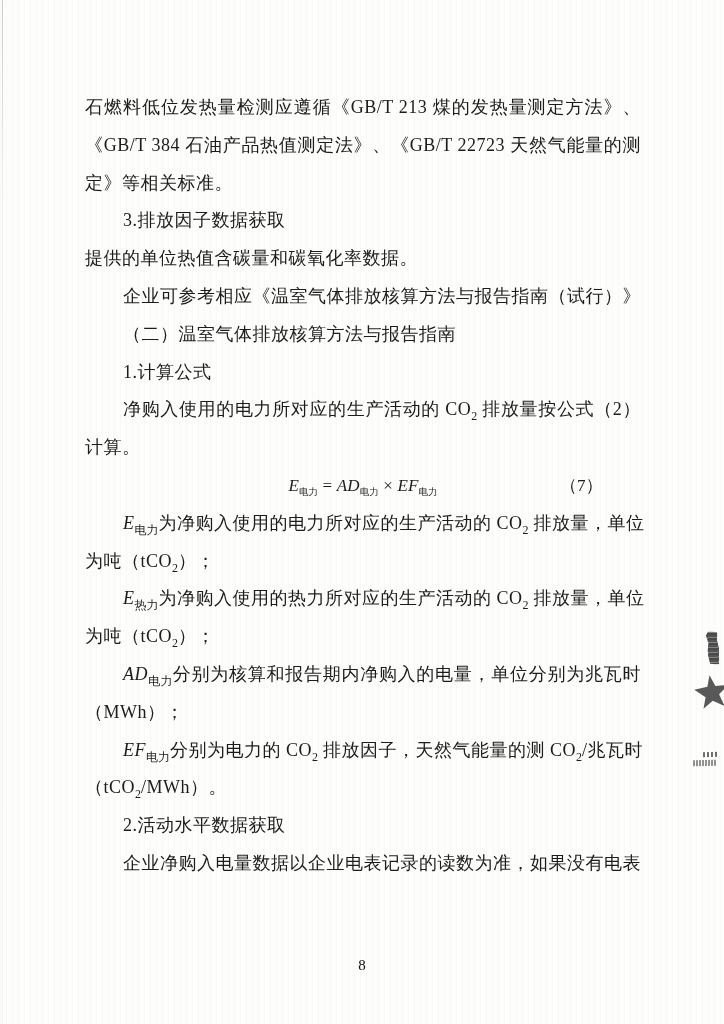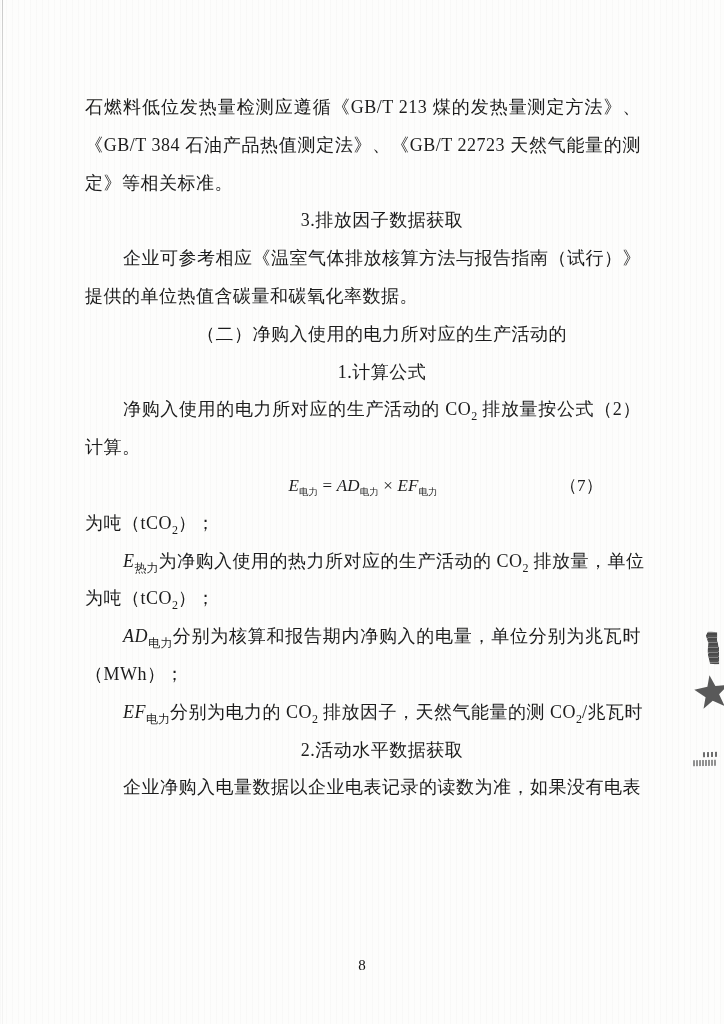--- a/index.html
+++ b/index.html
@@ -16,21 +16,21 @@
     position:absolute;left:2px;top:0;width:1px;height:100%;
     background:linear-gradient(to bottom, rgba(0,0,0,0.20), rgba(0,0,0,0.05) 20%, rgba(0,0,0,0.04) 100%);
   }
 
   
   .doc{
     position:absolute;left:85px;top:89px;width:556px;
     font-size:18px;letter-spacing:.5px;line-height:37.8px;
   }
   .doc-line{height:37.8px;white-space:nowrap;text-align:left;}
-  .doc-line.indent{padding-left:38px;text-align:center;}
+  .doc-line.indent{padding-left:38px;}
   .doc-line.justify{text-align:justify;text-align-last:justify;}
   .seg{font-style:normal;}
   .seg-var{font-style:italic;}
   sub.seg-sub{font-size:12px;letter-spacing:0;line-height:0;}
 
   
   .doc-line.formula{
     position:relative;text-align:right;text-align-last:center;
     font-size:17px;letter-spacing:.2px;white-space:nowrap;
   }
@@ -68,33 +68,35 @@
 </head>
 <body>
 
 <div class="scan-edge"></div>
 
 <div class="doc" id="doc-lines">
     <div class="doc-line justify"><span class="seg">石燃料低位发热量检测应遵循《GB/T 213 煤的发热量测定方法》、</span></div>
     <div class="doc-line justify"><span class="seg">《GB/T 384 石油产品热值测定法》、《GB/T 22723 天然气能量的测</span></div>
     <div class="doc-line"><span class="seg">定》等相关标准。</span></div>
     <div class="doc-line indent"><span class="seg">3.排放因子数据获取</span></div>
+    <div class="doc-line"><span class="seg">提供的单位热值含碳量和碳氧化率数据。</span></div>
     <div class="doc-line indent justify"><span class="seg">企业可参考相应《温室气体排放核算方法与报告指南（试行）》</span></div>
-    <div class="doc-line"><span class="seg">提供的单位热值含碳量和碳氧化率数据。</span></div>
-    <div class="doc-line indent"><span class="seg">（二）净购入使用的电力所对应的生产活动的</span></div>
+    <div class="doc-line indent"><span class="seg">（二）温室气体排放核算方法与报告指南</span></div>
     <div class="doc-line indent"><span class="seg">1.计算公式</span></div>
     <div class="doc-line indent justify"><span class="seg">净购入使用的电力所对应的生产活动的 CO</span><sub class="seg-sub">2</sub><span class="seg"> 排放量按公式（2）</span></div>
     <div class="doc-line"><span class="seg">计算。</span></div>
     <div class="doc-line formula"><span class="seg-var">E</span><sub class="seg-sub">电力</sub><span class="seg-op"> = </span><span class="seg-var">AD</span><sub class="seg-sub">电力</sub><span class="seg-op"> × </span><span class="seg-var">EF</span><sub class="seg-sub">电力</sub><span class="eq-no">（7）</span></div>
+    <div class="doc-line indent justify"><span class="seg-var">E</span><sub class="seg-sub">电力</sub><span class="seg">为净购入使用的电力所对应的生产活动的 CO</span><sub class="seg-sub">2</sub><span class="seg"> 排放量，单位</span></div>
     <div class="doc-line"><span class="seg">为吨（tCO</span><sub class="seg-sub">2</sub><span class="seg">）；</span></div>
     <div class="doc-line indent justify"><span class="seg-var">E</span><sub class="seg-sub">热力</sub><span class="seg">为净购入使用的热力所对应的生产活动的 CO</span><sub class="seg-sub">2</sub><span class="seg"> 排放量，单位</span></div>
     <div class="doc-line"><span class="seg">为吨（tCO</span><sub class="seg-sub">2</sub><span class="seg">）；</span></div>
     <div class="doc-line indent justify"><span class="seg-var">AD</span><sub class="seg-sub">电力</sub><span class="seg">分别为核算和报告期内净购入的电量，单位分别为兆瓦时</span></div>
     <div class="doc-line"><span class="seg">（MWh）；</span></div>
     <div class="doc-line indent justify"><span class="seg-var">EF</span><sub class="seg-sub">电力</sub><span class="seg">分别为电力的 CO</span><sub class="seg-sub">2</sub><span class="seg"> 排放因子，天然气能量的测 CO</span><sub class="seg-sub">2</sub><span class="seg">/兆瓦时</span></div>
+    <div class="doc-line"><span class="seg">（tCO</span><sub class="seg-sub">2</sub><span class="seg">/MWh）。</span></div>
     <div class="doc-line indent"><span class="seg">2.活动水平数据获取</span></div>
     <div class="doc-line indent justify"><span class="seg">企业净购入电量数据以企业电表记录的读数为准，如果没有电表</span></div>
   </div>
 
 <div class="page-num">8</div>
 
 <div class="seal-text"></div>
 <div class="seal-star">
   <svg width="44" height="44" viewBox="0 0 44 44">
     <g transform="translate(20,21) rotate(-80)">

